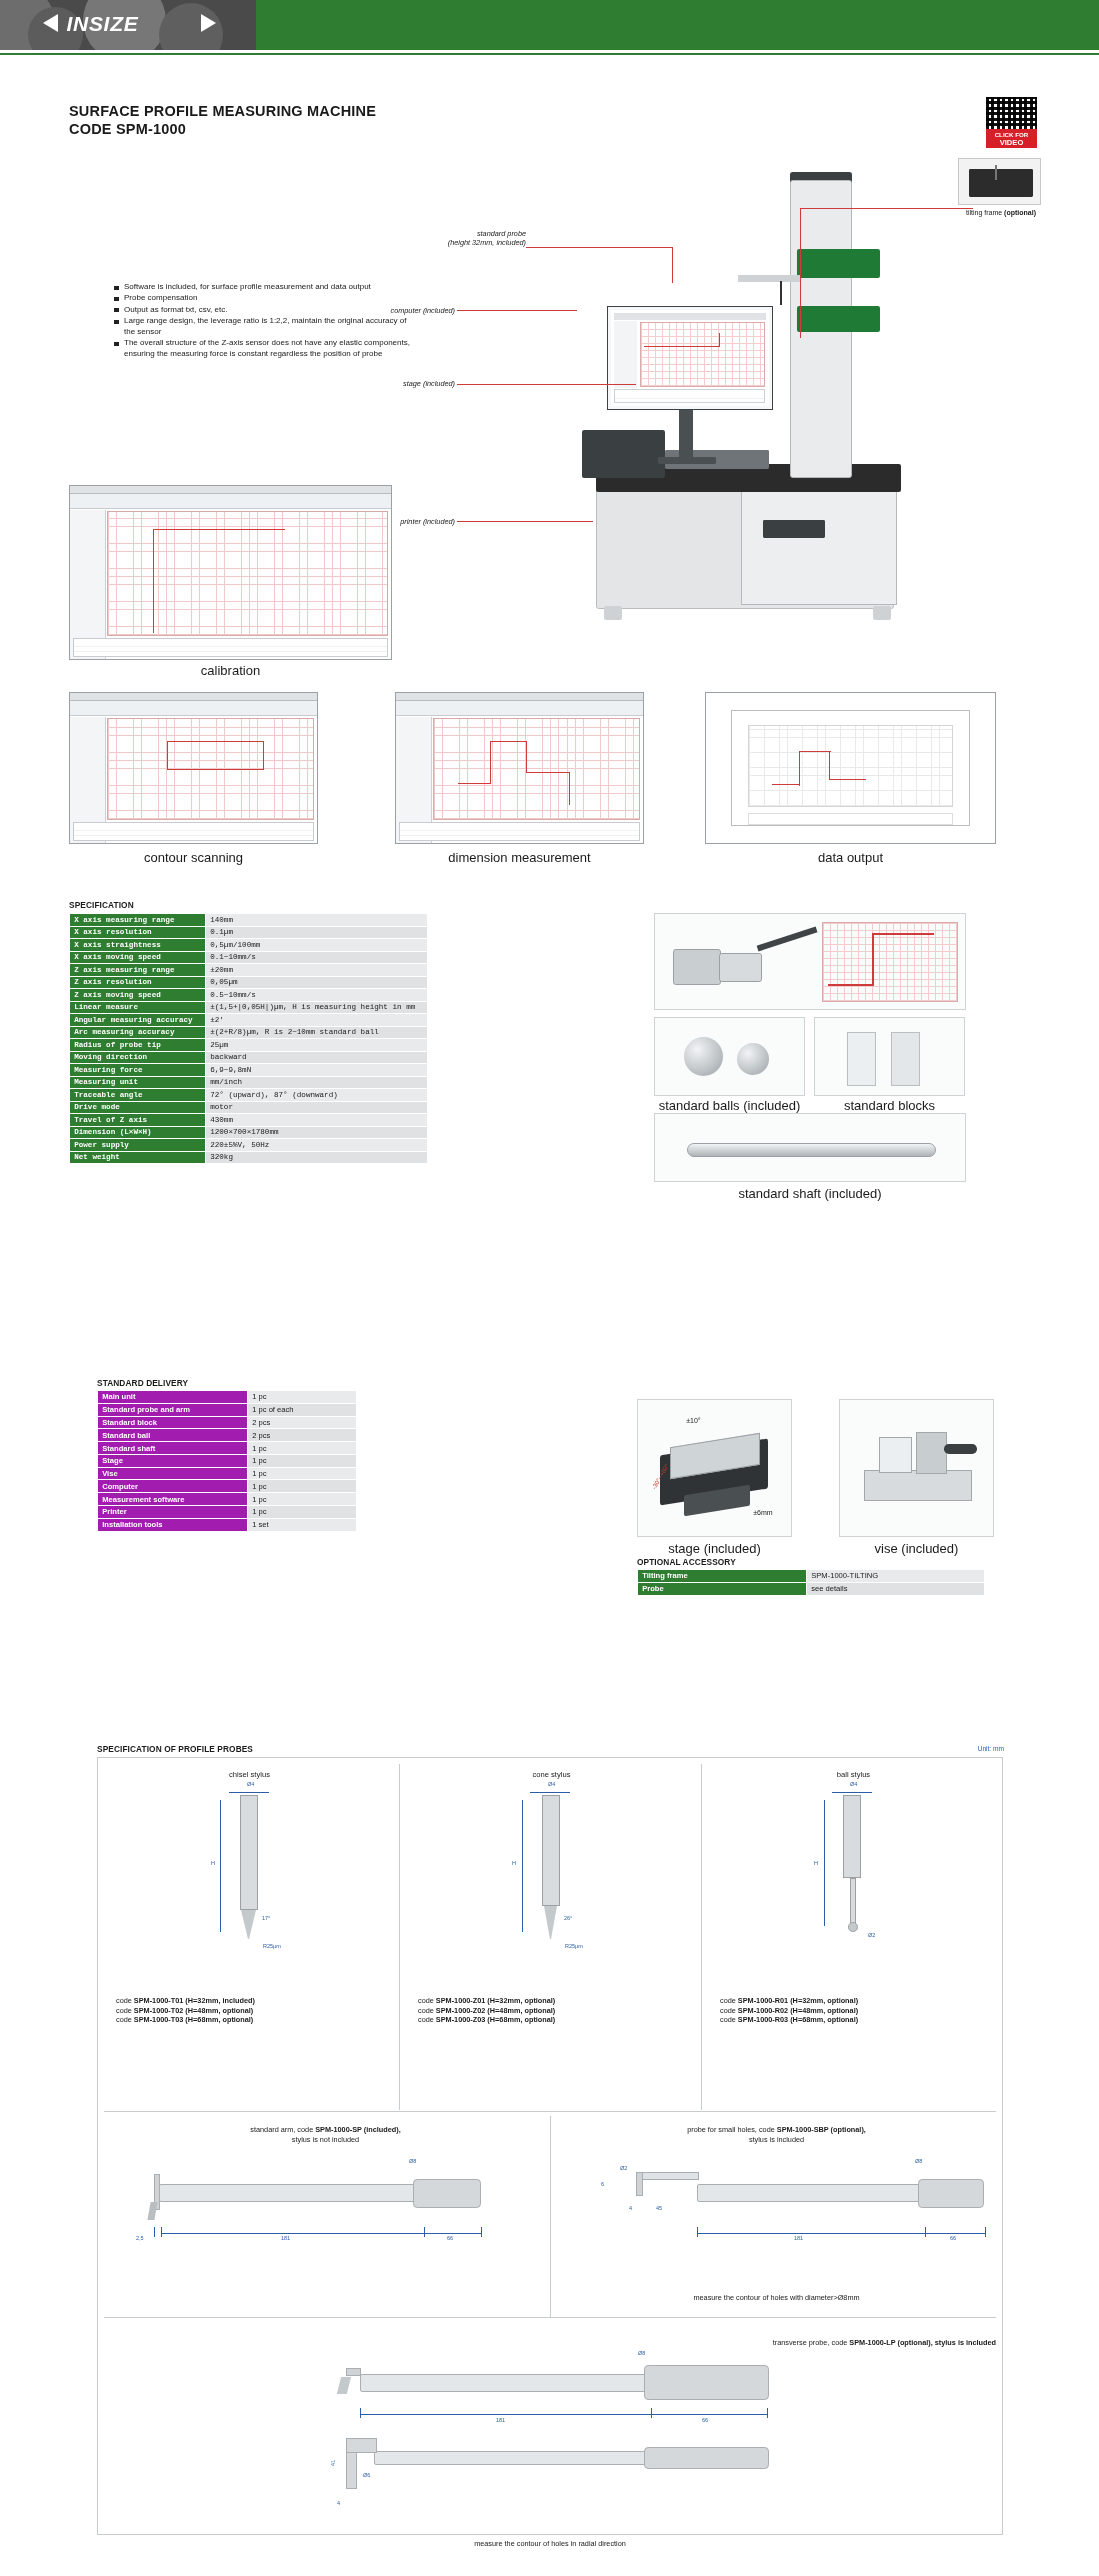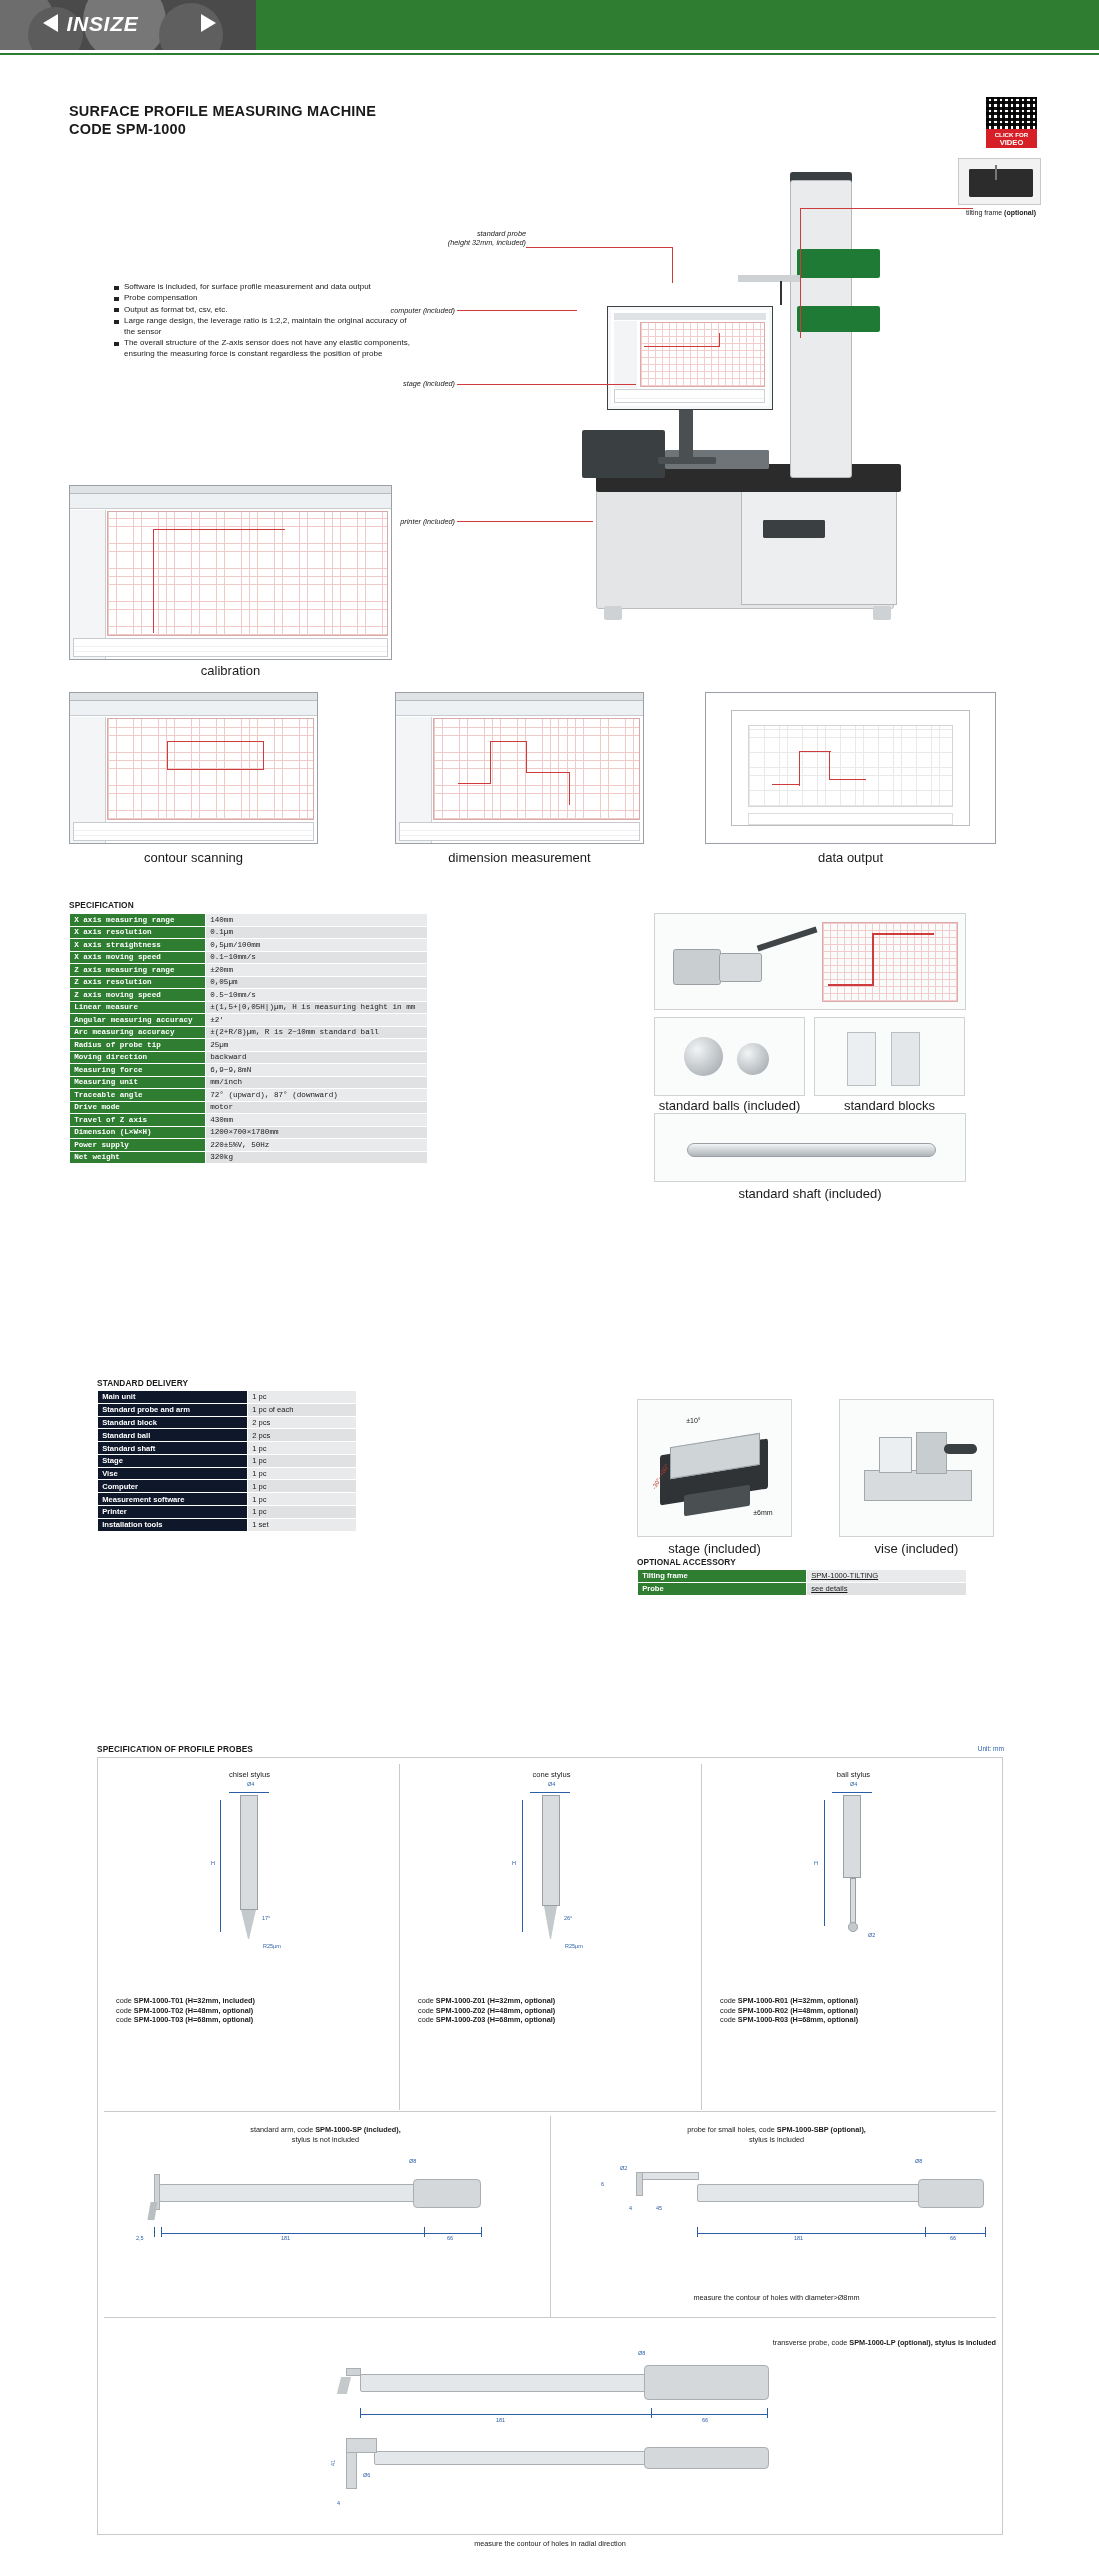--- a/index.html
+++ b/index.html
@@ -84,28 +84,28 @@
 
   
   table.spec { position:absolute; border-collapse:collapse; font-size:7.6px;font-family:Liberation Mono, monospace; }
   table.spec td { border:0.7px solid #ffffff; padding:1.4px 4.2px; height:12.5px; }
   table.spec td.k { background:#2f7d31; color:#ffffff; font-weight:bold; width:136px; }
   table.spec td.v { background:#e9eaeb; color:#1a1a1a; width:222px; }
   table.spec tr:nth-child(even) td.v { background:#dfe1e2; }
 
   table.deliv { position:absolute; border-collapse:collapse; font-size:7.6px; }
   table.deliv td { border:0.7px solid #ffffff; padding:1.4px 4.2px; height:12.5px; }
-  table.deliv td.k { background:#0f172a; color:#ffffff; font-weight:bold; width:150px; }
+  table.deliv td.k { background:#a21caf; color:#ffffff; font-weight:bold; width:150px; }
   table.deliv td.v { background:#e9eaeb; width:109px; }
   table.deliv tr:nth-child(even) td.v { background:#dfe1e2; }
 
   table.opt { position:absolute; border-collapse:collapse; font-size:7.6px; }
   table.opt td { border:0.7px solid #ffffff; padding:1.4px 4.2px; height:12.5px; }
   table.opt td.k { background:#2f7d31; color:#fff; font-weight:bold; width:169px; }
-  table.opt td.v { background:#e9eaeb; width:160px;text-decoration:underline; }
+  table.opt td.v { background:#e9eaeb; width:178px; }
   table.opt tr:nth-child(even) td.v { background:#dfe1e2; }
 
   
   .photo { position:absolute; border:0.7px solid #cfd3d6; background:#fafbfb; }
   .ph-in { position:absolute; inset:4.2px; }
 
   
   .probebox { position:absolute; border:0.7px solid #c7cbce; background:#ffffff; }
   .vdiv { position:absolute; width:0.7px; background:#c7cbce; }
   .hdiv { position:absolute; height:0.7px; background:#c7cbce; }

